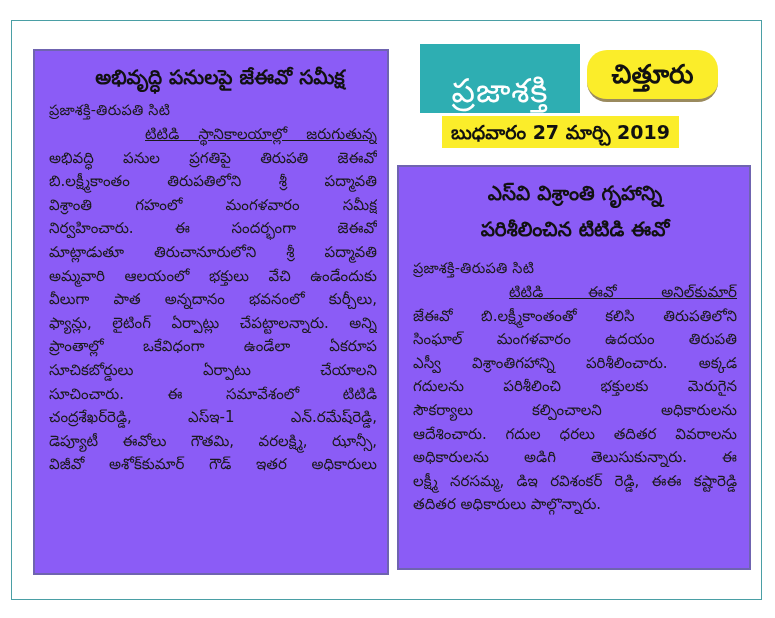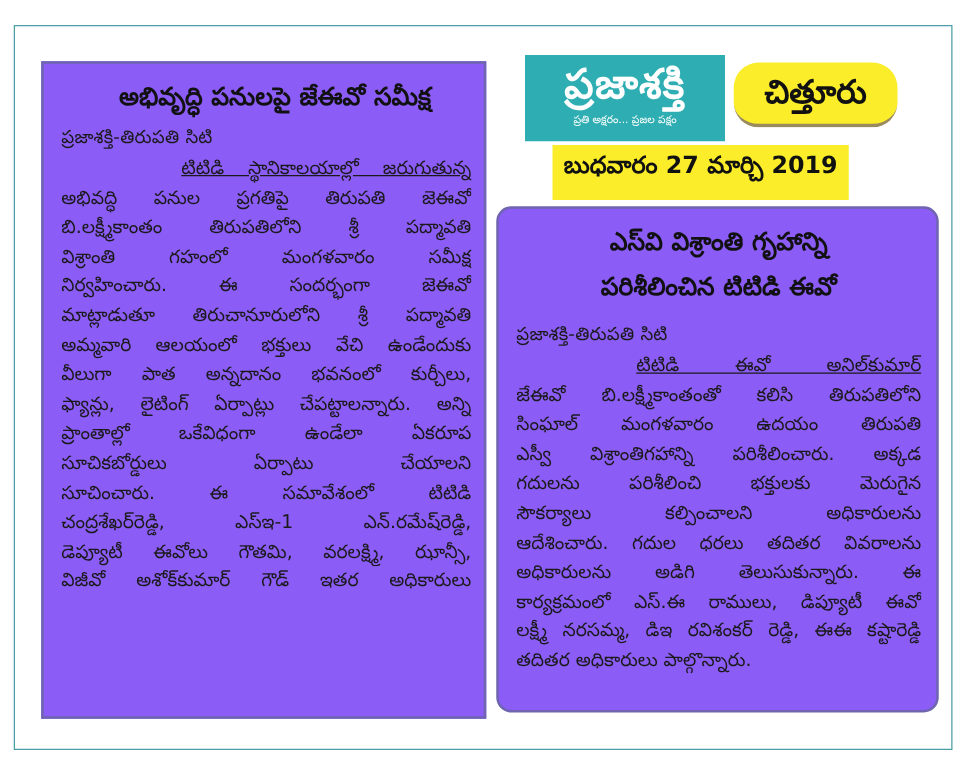--- a/index.html
+++ b/index.html
@@ -2,39 +2,39 @@
 <html><head>
 <meta charset="utf-8">
 <style>
   html, body { margin: 0; padding: 0; background: #ffffff; }
   body { width: 775px; height: 618px; position: relative; overflow: hidden;
          font-family: "DejaVu Sans", sans-serif; color: #1a1a1a; }
   .frame { position: absolute; left: 11px; top: 20px; width: 751px; height: 580px;
            border: 1.5px solid #4a9fa5; box-sizing: border-box; }
   .article { position: absolute; border: 2px solid #6f64b0; box-sizing: border-box; background: #8b5cf6; }
   .art-left { left: 33px; top: 49px; width: 356px; height: 526px; padding: 8px 10px 0 14px; }
-  .art-right { left: 397px; top: 165px; width: 354px; height: 405px; padding: 8px 12px 16px 14px; border-radius: 12px; }
+  .art-right { left: 397px; top: 165px; width: 354px; height: 405px; padding: 8px 12px 16px 14px; }
   .headline { font-weight: bold; text-align: center; color: #111; margin: 0; }
   .art-left .headline { font-size: 20px; line-height: 36px; padding-left: 14px; }
   .art-right .headline { font-size: 20px; line-height: 36px; }
   .dateline { font-size: 14.5px; line-height: 22px; margin: 4px 0 2px 0; letter-spacing: 0.2px; }
   .body { font-size: 15px; line-height: 23.6px; text-align: justify; text-align-last: justify; margin: 0; }
   .body .line { display: block; text-align: justify; text-align-last: justify; white-space: nowrap; overflow: hidden; }
   .body .line.first { padding-left: 96px; text-decoration: underline; }
   .body .line.last { text-align-last: left; }
 
   .logo { position: absolute; left: 420px; top: 44px; width: 160px; height: 69px; background: #2eaeb2;
           color: #ffffff; text-align: center; box-sizing: border-box; }
-  .logo-title { font-size: 33px; font-weight: bold; line-height: 46px; display: block; letter-spacing: 1px; }
+  .logo-title { font-size: 33px; font-weight: normal; line-height: 46px; display: block; letter-spacing: 1px; margin-top: 24px; }
   .logo-tag { font-size: 8.5px; line-height: 12px; display: block; }
 
   .city { position: absolute; left: 587px; top: 50px; width: 131px; height: 52px; background: #fbed2a;
           border-bottom: 3px solid #9a8a5e; box-sizing: border-box; text-align: center;
           font-weight: bold; font-size: 26px; line-height: 48px; color: #111; border-radius: 20px; }
-  .datebar { position: absolute; left: 442px; top: 116px; width: 237px; height: 44px; background: #fbed2a;
+  .datebar { position: absolute; left: 442px; top: 116px; width: 237px; height: 32px; background: #fbed2a;
              text-align: center; font-weight: bold; font-size: 19px; line-height: 32px; color: #111; }
 </style>
 </head>
 <body>
 
 <div class="frame"></div>
 
 <div class="article art-left">
   <h1 class="headline">అభివృద్ధి పనులపై జేఈవో సమీక్ష</h1>
   <div class="dateline">ప్రజాశక్తి-తిరుపతి సిటి</div>
@@ -72,17 +72,16 @@
   <div class="dateline" style="margin-top:10px">ప్రజాశక్తి-తిరుపతి సిటి</div>
   <p class="body">
     <span class="line first">టిటిడి ఈవో అనిల్‌కుమార్</span>
     <span class="line">జేఈవో బి.లక్ష్మీకాంతంతో కలిసి తిరుపతిలోని</span>
     <span class="line">సింఘాల్ మంగళవారం ఉదయం తిరుపతి</span>
     <span class="line">ఎస్వీ విశ్రాంతిగహాన్ని పరిశీలించారు. అక్కడ</span>
     <span class="line">గదులను పరిశీలించి భక్తులకు మెరుగైన</span>
     <span class="line">సౌకర్యాలు కల్పించాలని అధికారులను</span>
     <span class="line">ఆదేశించారు. గదుల ధరలు తదితర వివరాలను</span>
     <span class="line">అధికారులను అడిగి తెలుసుకున్నారు. ఈ</span>
-    <span class="line">కార్యక్రమంలో ఎస్.ఈ రాములు, డిప్యూటీ ఈవో</span>
     <span class="line">లక్ష్మీ నరసమ్మ, డిఇ రవిశంకర్ రెడ్డి, ఈఈ కష్టారెడ్డి</span>
     <span class="line last">తదితర అధికారులు పాల్గొన్నారు.</span>
   </p>
 </div>
 
 </body></html>

